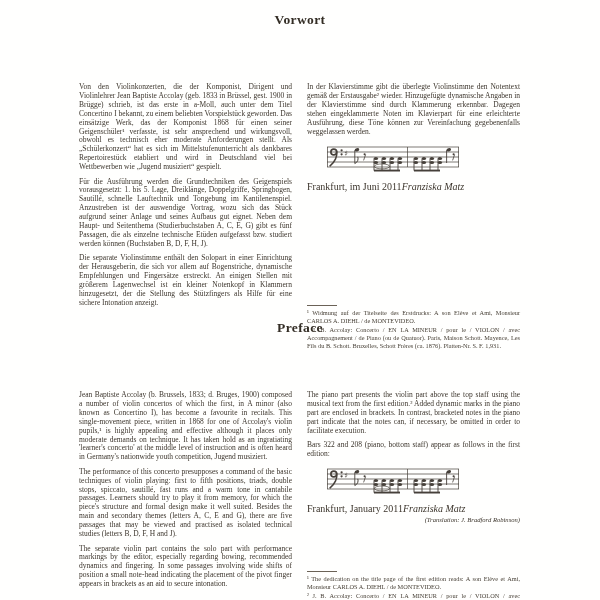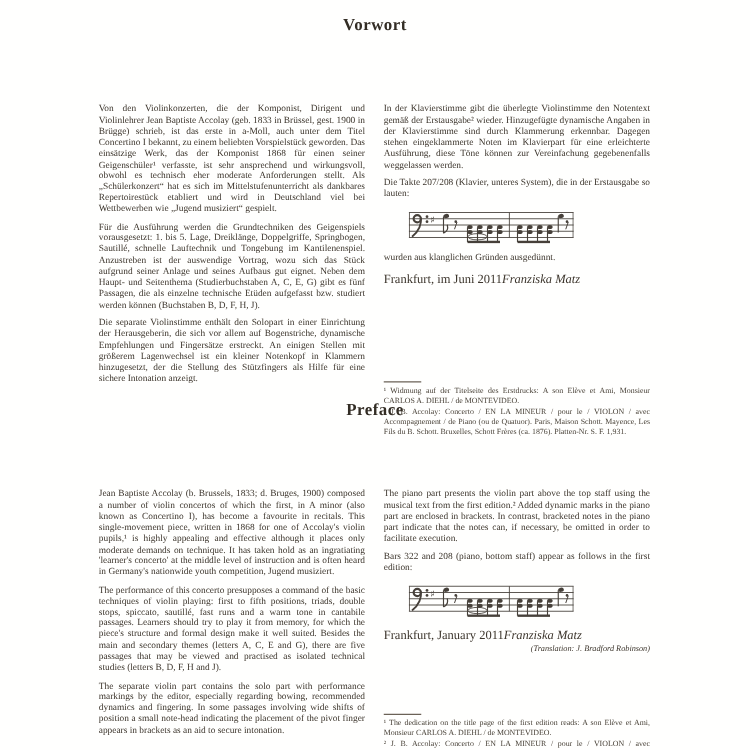--- a/index.html
+++ b/index.html
@@ -117,28 +117,26 @@
     <h1 class="title">Vorwort</h1>
     <div class="cols">
       <div class="col">
           <p class="para">Von den Violinkonzerten, die der Komponist, Dirigent und Violinlehrer Jean Baptiste Accolay (geb. 1833 in Brüssel, gest. 1900 in Brügge) schrieb, ist das erste in a-Moll, auch unter dem Titel Concertino I bekannt, zu einem beliebten Vorspielstück geworden. Das einsätzige Werk, das der Komponist 1868 für einen seiner Geigenschüler¹ verfasste, ist sehr ansprechend und wirkungsvoll, obwohl es technisch eher moderate Anforderungen stellt. Als „Schülerkonzert“ hat es sich im Mittelstufenunterricht als dankbares Repertoirestück etabliert und wird in Deutschland viel bei Wettbewerben wie „Jugend musiziert“ gespielt.</p>
           <p class="para">Für die Ausführung werden die Grundtechniken des Geigenspiels vorausgesetzt: 1. bis 5. Lage, Dreiklänge, Doppelgriffe, Springbogen, Sautillé, schnelle Lauftechnik und Tongebung im Kantilenenspiel. Anzustreben ist der auswendige Vortrag, wozu sich das Stück aufgrund seiner Anlage und seines Aufbaus gut eignet. Neben dem Haupt- und Seitenthema (Studierbuchstaben A, C, E, G) gibt es fünf Passagen, die als einzelne technische Etüden aufgefasst bzw. studiert werden können (Buchstaben B, D, F, H, J).</p>
           <p class="para">Die separate Violinstimme enthält den Solopart in einer Einrichtung der Herausgeberin, die sich vor allem auf Bogenstriche, dynamische Empfehlungen und Fingersätze erstreckt. An einigen Stellen mit größerem Lagenwechsel ist ein kleiner Notenkopf in Klammern hinzugesetzt, der die Stellung des Stützfingers als Hilfe für eine sichere Intonation anzeigt.</p>
         </div>
       <div class="col rightcol">
         <div>
             <p class="para">In der Klavierstimme gibt die überlegte Violinstimme den Notentext gemäß der Erstausgabe² wieder. Hinzugefügte dynamische Angaben in der Klavierstimme sind durch Klammerung erkennbar. Dagegen stehen eingeklammerte Noten im Klavierpart für eine erleichterte Ausführung, diese Töne können zur Vereinfachung gegebenenfalls weggelassen werden.</p>
-            <p class="para">Die Takte 207/208 (Klavier, unteres System), die in der Erstausgabe so lauten:</p>
           </div>
         <div class="music">
           <svg width="132" height="32" viewBox="0 0 132 32">
             <use href="#staff-excerpt"></use>
           </svg>
         </div>
-        <p class="after-music">wurden aus klanglichen Gründen ausgedünnt.</p>
         <div class="dateline">
           <span>Frankfurt, im Juni 2011</span>
           <span class="author">Franziska Matz</span>
         </div>
         <div class="footnotes">
           <div class="fnrule"></div>
           <div>
               <p class="fn">¹ Widmung auf der Titelseite des Erstdrucks: A son Elève et Ami, Monsieur CARLOS A. DIEHL / de MONTEVIDEO.</p>
               <p class="fn">² J. B. Accolay: Concerto / EN LA MINEUR / pour le / VIOLON / avec Accompagnement / de Piano (ou de Quatuor). Paris, Maison Schott. Mayence, Les Fils du B. Schott. Bruxelles, Schott Frères (ca. 1876). Platten-Nr. S. F. 1,931.</p>
             </div>

